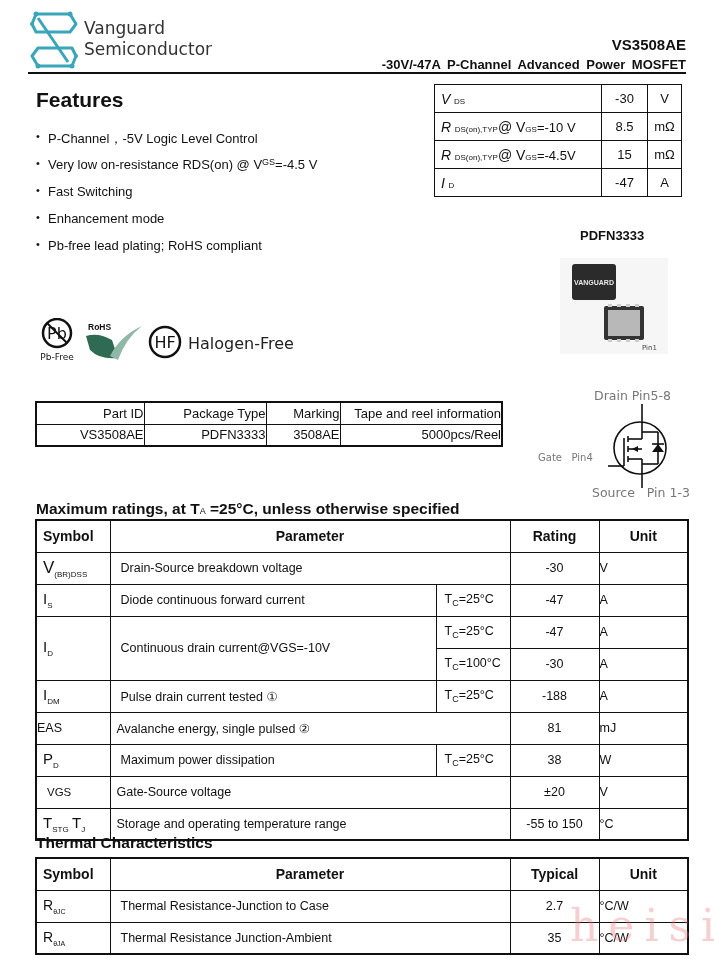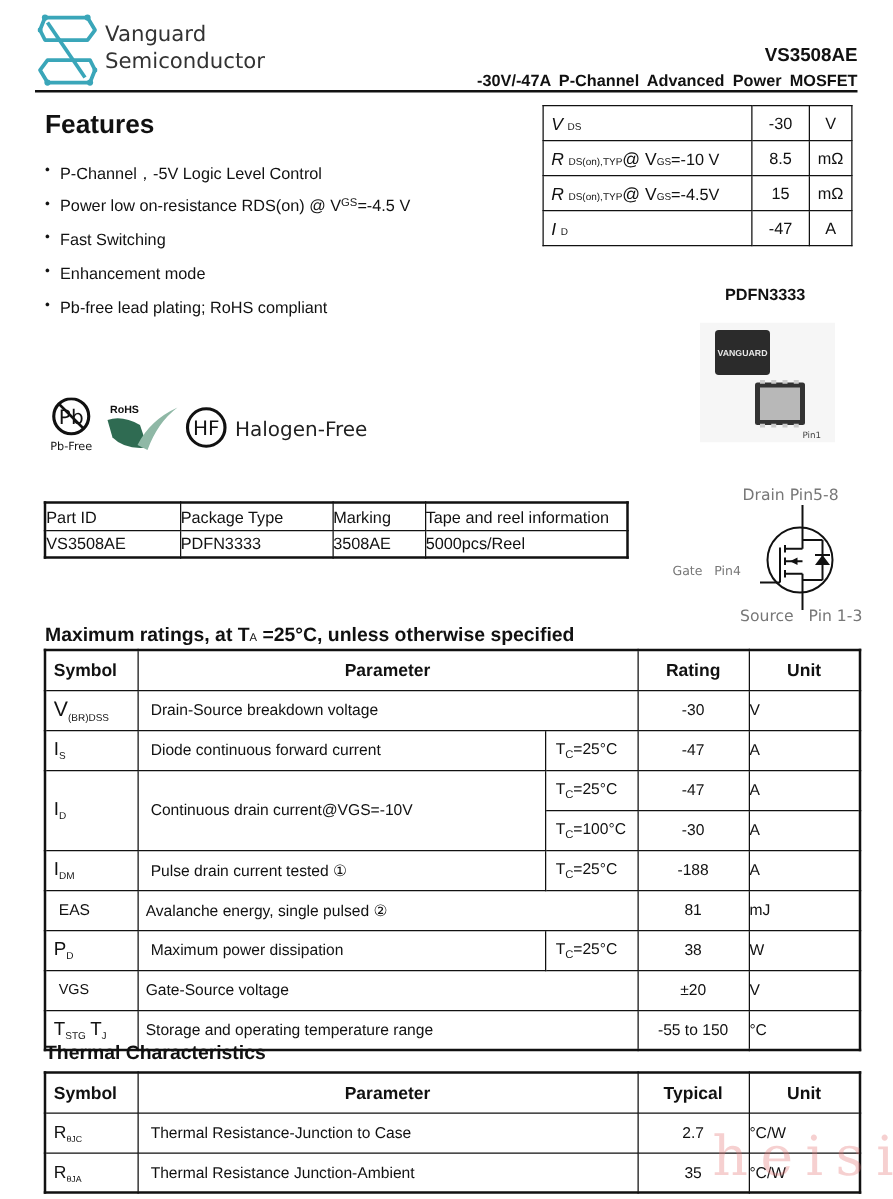--- a/index.html
+++ b/index.html
@@ -32,21 +32,21 @@
   .tiny { font-size: 8px; }
 
   .pkg-title { left: 580px; top: 228px; font-size: 13px; font-weight: bold; }
   .pkg-img { left: 560px; top: 258px; width: 108px; height: 96px; }
 
   
   .badges { left: 38px; top: 318px; width: 260px; height: 48px; }
 
   
   .ordering { left: 35px; top: 401px; width: 468px; border: 2px solid #111; }
-  .ordering td { border: 1px solid #111; height: 22px; font-size: 13px; text-align: left; }
+  .ordering td { border: 1px solid #111; height: 22px; font-size: 13px; text-align: right; }
 
   .circuit { left: 536px; top: 388px; width: 156px; height: 114px; }
 
   
   .sec-title { font-size: 15.5px; font-weight: bold; }
 
   
   .ratings { left: 35px; top: 519px; width: 654px; border: 2px solid #111; }
   .ratings td, .ratings th { border: 1.5px solid #111; font-size: 12.5px; }
   .ratings th { font-size: 14px; font-weight: bold; height: 32px; }
@@ -94,21 +94,21 @@
 <div class="abs hr"></div>
 
 <div class="abs features-title">Features</div>
 <ul class="abs feature-list">
   <li>
       <span class="dot">•</span>
       <span>P-Channel，-5V Logic Level Control</span>
     </li>
   <li>
       <span class="dot">•</span>
-      <span>Power low on-resistance RDS(on) @ V</span>
+      <span>Very low on-resistance RDS(on) @ V</span>
       <span class="sub">GS</span>
       <span>=-4.5 V</span>
     </li>
   <li>
       <span class="dot">•</span>
       <span>Fast Switching</span>
     </li>
   <li>
       <span class="dot">•</span>
       <span>Enhancement mode</span>
@@ -270,21 +270,21 @@
 
   <tr>
     <td class="c-sym"><span class="symtxt">I</span><sub style="font-size:8px">DM</sub></td>
     <td class="c-par">Pulse drain current tested  ①</td>
     <td class="c-cond cond"><span>T</span><sub>C</sub><span>=25°C</span></td>
     <td class="c-rat">-188</td>
     <td class="c-unit">A</td>
   </tr>
 
   <tr>
-    <td class="c-sym" style="padding-left:10px">EAS</td>
+    <td class="c-sym" style="padding-left:0">EAS</td>
     <td class="c-par" colspan="2" style="padding-left:6px">Avalanche energy, single pulsed  ②</td>
     <td class="c-rat">81</td>
     <td class="c-unit">mJ</td>
   </tr>
 
   <tr>
     <td class="c-sym"><span class="symtxt">P</span><sub style="font-size:8px">D</sub></td>
     <td class="c-par">Maximum power dissipation</td>
     <td class="c-cond cond"><span>T</span><sub>C</sub><span>=25°C</span></td>
     <td class="c-rat">38</td>

